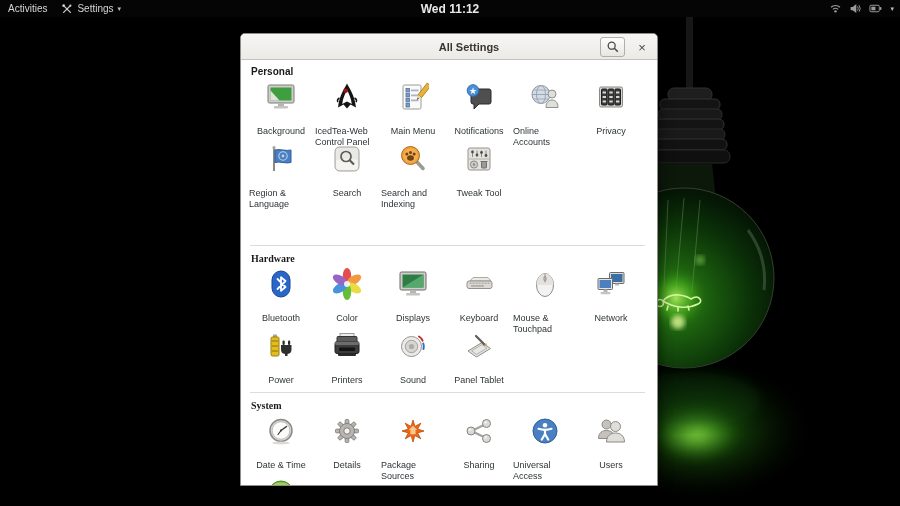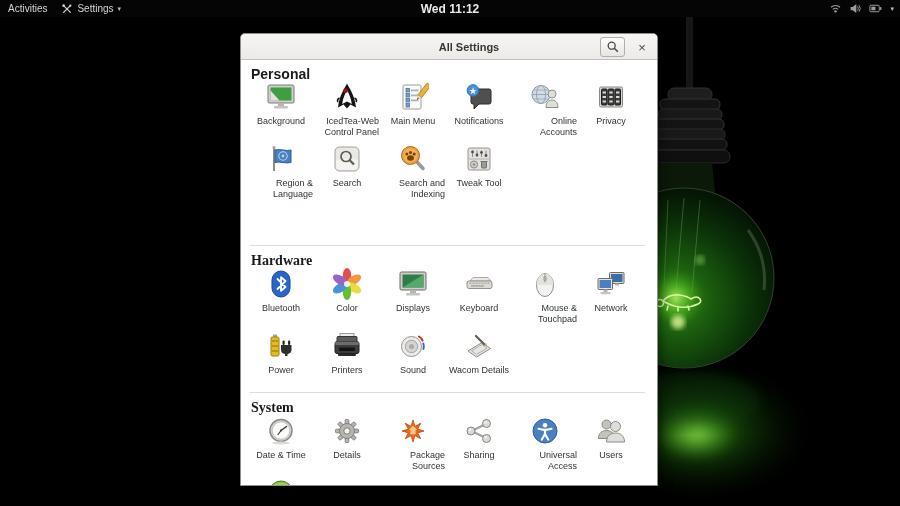--- a/index.html
+++ b/index.html
@@ -34,28 +34,28 @@
   #title { font-size:11px; font-weight:bold; color:#39352f; }
   #search-btn { position:absolute; right:32px; top:3px; width:25px; height:20px;
                 border:1px solid #b2aea8; border-radius:3px;
                 background:linear-gradient(#fdfdfc,#e8e6e2);
                 display:flex; align-items:center; justify-content:center; cursor:pointer; }
   #close-btn { position:absolute; right:6px; top:3px; width:18px; height:20px;
                display:flex; align-items:center; justify-content:center;
                color:#4a4a48; font-size:13px; cursor:pointer; }
 
   #content { height:426px; overflow:hidden; padding:6px 10px 0 7px; background:#fff; }
-  .section-label { font-size:14px; font-weight:bold; color:#1a1a1a;
+  .section-label { font-size:10px; font-weight:bold; color:#1a1a1a;
                    padding-left:3px; height:13px; }
   .grid { display:grid; grid-template-columns:repeat(6,66px); margin-top:2px; }
   .tile { width:66px; height:62px; display:flex; flex-direction:column;
           align-items:center; cursor:pointer; }
   .ticon { width:32px; height:32px; flex:0 0 32px; }
   .ticon svg { width:32px; height:32px; display:block; }
-  .tlabel { margin-top:3px; font-size:9px; line-height:11px; text-align:right;
+  .tlabel { margin-top:13px; font-size:9px; line-height:11px; text-align:left;
             color:#2e3436; max-width:64px; }
   .divider { border:none; border-top:1px solid #dedcd8; margin:0 2px; }
   .sec-personal { margin-bottom:40px; }
   .sec-hardware { margin-bottom:0; }
   .sec-hardware .section-label, .sec-system .section-label { margin-top:7px;font-family:Liberation Serif, serif; }
 </style>
 </head>
 <body>
 
 <div id="desktop">
@@ -485,21 +485,21 @@
 
           <div class="tile">
             <span class="ticon">
               <svg viewBox="0 0 32 32">
                 <path d="M5 21 L19 12.5 L27.5 18.5 L13.5 27 Z" fill="#e8e6e3" stroke="#8c8c89"></path>
                 <path d="M8.5 20.8 L19 14.5 L24 18.2 L13.5 24.5 Z" fill="none" stroke="#b2afaa"></path>
                 <line x1="13" y1="6" x2="21.5" y2="14.5" stroke="#5c5c59" stroke-width="2.2" stroke-linecap="round"></line>
                 <polygon points="21,15.2 23.2,13 24.4,16.4" fill="#c8a060"></polygon>
               </svg>
               </span>
-            <span class="tlabel">Wacom Details</span>
+            <span class="tlabel">Panel Tablet</span>
           </div>
         </div>
       </div>
 
       <hr class="divider">
 
       <div class="sec-system">
         <div class="section-label">System</div>
         <div class="grid">
 

